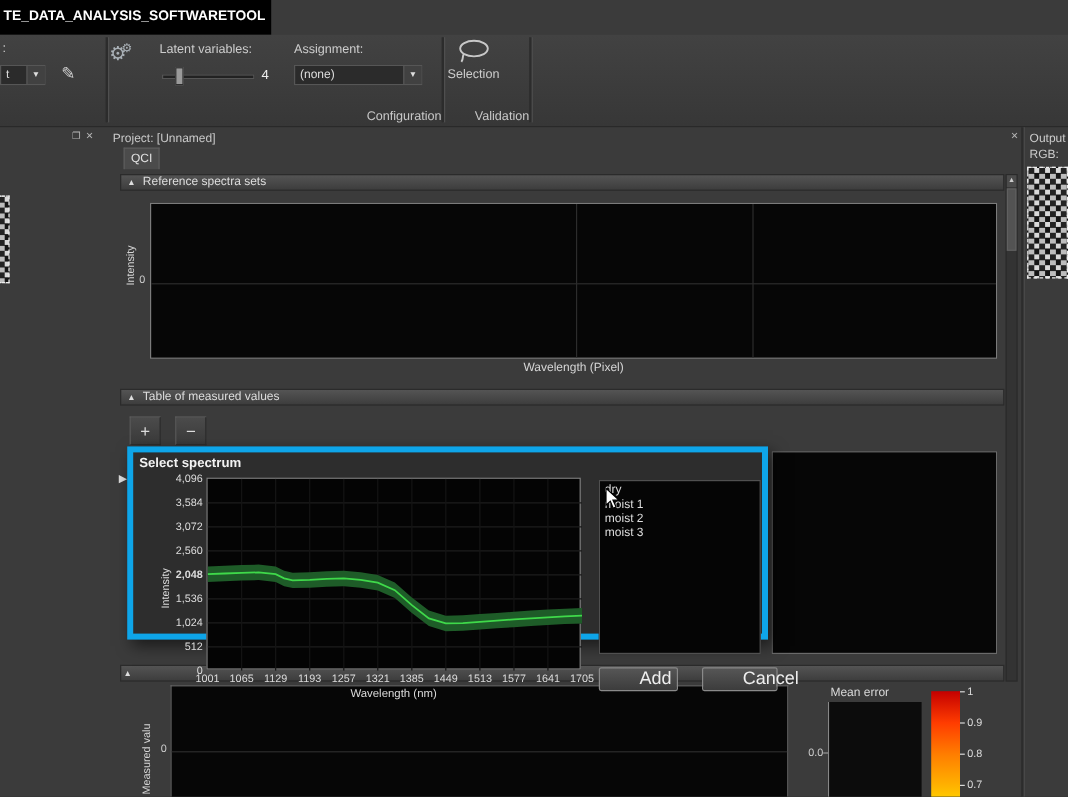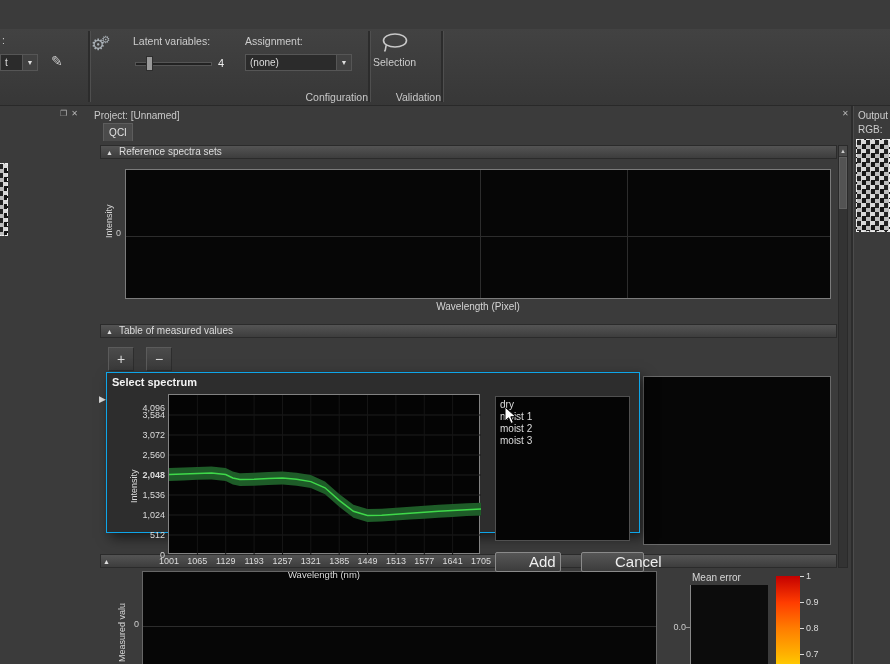--- a/index.html
+++ b/index.html
@@ -109,21 +109,21 @@
   #meanerr-tick { position:absolute; left:662px; top:622px; width:24px; text-align:right; font-size:9px; }
   #meanerr-dash { position:absolute; left:686px; top:627px; width:4px; height:1px; background:#999; }
   #colorbar { position:absolute; left:776px; top:576px; width:24px; height:88px;
               background:linear-gradient(#c40000,#ff3c00 30%,#ff7e00 60%,#ffb300 90%,#ffc800); }
   #colorbar-ticks { position:absolute; left:800px; top:576px; width:0; height:0; }
   .cb-dash { position:absolute; left:0; width:4px; height:1px; background:#d8d8d8; }
   .cb-label { position:absolute; left:6px; font-size:9px; color:#ddd; white-space:nowrap; }
 
   
   #dialog { position:absolute; left:106px; top:372px; width:534px; height:161px;
-            background:#2d2d2d; border:1px solid #0ea5e9;
+            background:#2d2d2d; border:5px solid #0ea5e9;
             box-shadow:4px 5px 12px rgba(0,0,0,0.55); z-index:10; }
   #dialog-title { position:absolute; left:5px; top:3px; font-size:11px; font-weight:bold; color:#f2f2f2; }
   #dlg-plot { position:absolute; left:61px; top:21px; width:312px; height:160px;
               background:#040404; border:1px solid #828282; }
   #spectrum-svg { position:absolute; left:0; top:0; }
   .dlg-ytick { position:absolute; right:calc(100% + 4px); transform:translateY(-50%);
                font-size:9px; color:#dcdcdc; white-space:nowrap; }
   .dlg-xtick { position:absolute; top:calc(100% + 3px); transform:translateX(-50%);
                font-size:9px; color:#dcdcdc; }
   #dlg-ylabel { position:absolute; left:22px; top:130px; transform:rotate(-90deg);
@@ -138,20 +138,23 @@
              border:1px solid #8a8a8a; border-radius:2px;padding-left:33px; }
   #dlg-add { left:388px; width:66px; } #dlg-cancel { left:460px; width:63px;margin-left:14px; }
 
   #mouse-cursor { position:absolute; left:504px; top:406px; z-index:20; }
 </style>
 </head>
 <body>
 
 <div id="app">
 
+  <div id="titlebar">
+    <span>TE_DATA_ANALYSIS_SOFTWARETOOL</span>
+  </div>
 
   <div id="toolbar">
     <div class="vsep" id="sep1"></div>
     <div class="vsep" id="sep2"></div>
     <div class="vsep" id="sep3"></div>
 
     <div id="tool-left-label">:</div>
     <div class="combo" id="tool-left-combo">
       <span class="val">t</span>
       <span class="arrow">▼</span>
@@ -279,21 +282,21 @@
           <polyline points="0.0,79.5 14.2,78.9 28.4,78.4 42.5,78.0 56.7,79.5 63.8,83.0 70.9,84.6 85.1,84.2 99.3,83.4 113.5,83.0 127.6,84.2 141.8,86.6 156.0,92.8 170.2,105.3 184.4,116.3 198.5,120.5 212.7,120.2 226.9,119.2 241.1,118.2 255.3,117.2 269.5,116.3 283.6,115.5 297.8,114.7 312.0,114.1" fill="none" stroke="#3fd94a" stroke-width="1.5"></polyline>
         </svg>
     <span class="dlg-ytick" style="top: 160px;">0</span>
         <span class="dlg-ytick" style="top: 140px;">512</span>
         <span class="dlg-ytick" style="top: 120px;">1,024</span>
         <span class="dlg-ytick" style="top: 100px;">1,536</span>
         <span class="dlg-ytick" style="top: 80px; font-weight: bold;">2,048</span>
         <span class="dlg-ytick" style="top: 60px;">2,560</span>
         <span class="dlg-ytick" style="top: 40px;">3,072</span>
         <span class="dlg-ytick" style="top: 20px;">3,584</span>
-        <span class="dlg-ytick" style="top: 13px;">4,096</span>
+        <span class="dlg-ytick" style="top: 0px;">4,096</span>
         <span class="dlg-xtick" style="left: 0px;">1001</span>
         <span class="dlg-xtick" style="left: 28.3636px;">1065</span>
         <span class="dlg-xtick" style="left: 56.7273px;">1129</span>
         <span class="dlg-xtick" style="left: 85.0909px;">1193</span>
         <span class="dlg-xtick" style="left: 113.455px;">1257</span>
         <span class="dlg-xtick" style="left: 141.818px;">1321</span>
         <span class="dlg-xtick" style="left: 170.182px;">1385</span>
         <span class="dlg-xtick" style="left: 198.545px;">1449</span>
         <span class="dlg-xtick" style="left: 226.909px;">1513</span>
         <span class="dlg-xtick" style="left: 255.273px;">1577</span>

